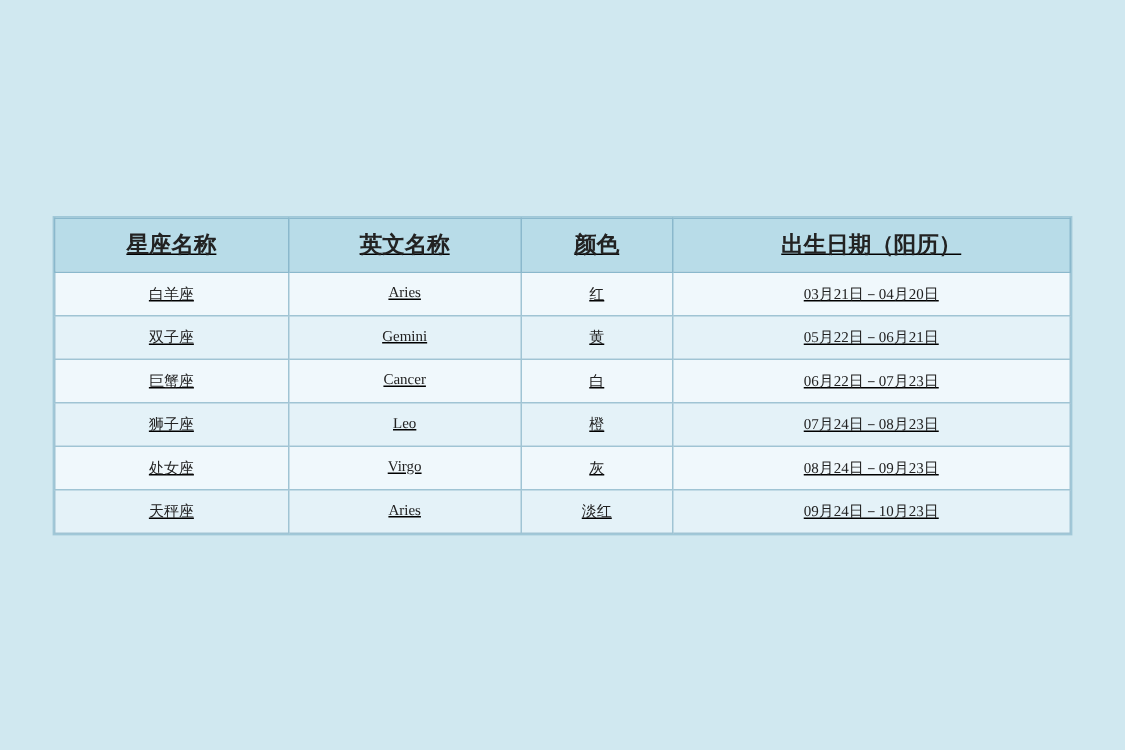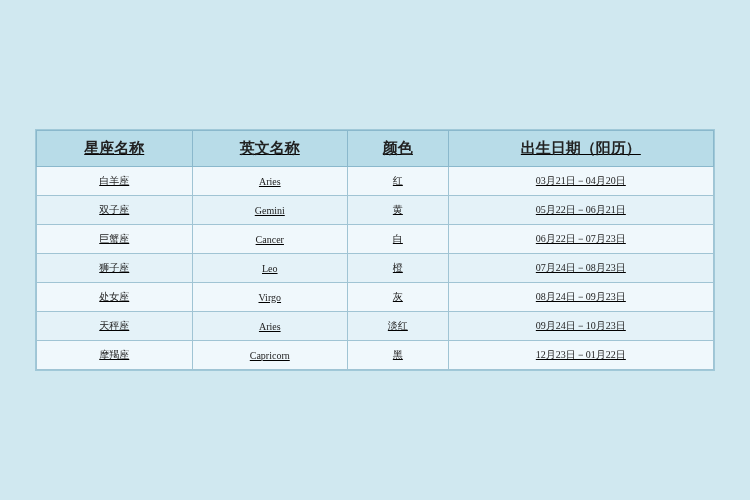--- a/index.html
+++ b/index.html
@@ -90,21 +90,15 @@
           <td>Virgo</td>
           <td>灰</td>
           <td>08月24日－09月23日</td>
         </tr>
         <tr>
           <td>天秤座</td>
           <td>Aries</td>
           <td>淡红</td>
           <td>09月24日－10月23日</td>
         </tr>
-        <tr>
-          <td>摩羯座</td>
-          <td>Capricorn</td>
-          <td>黑</td>
-          <td>12月23日－01月22日</td>
-        </tr>
       </tbody>
   </table>
 </div>
 
 </body></html>

